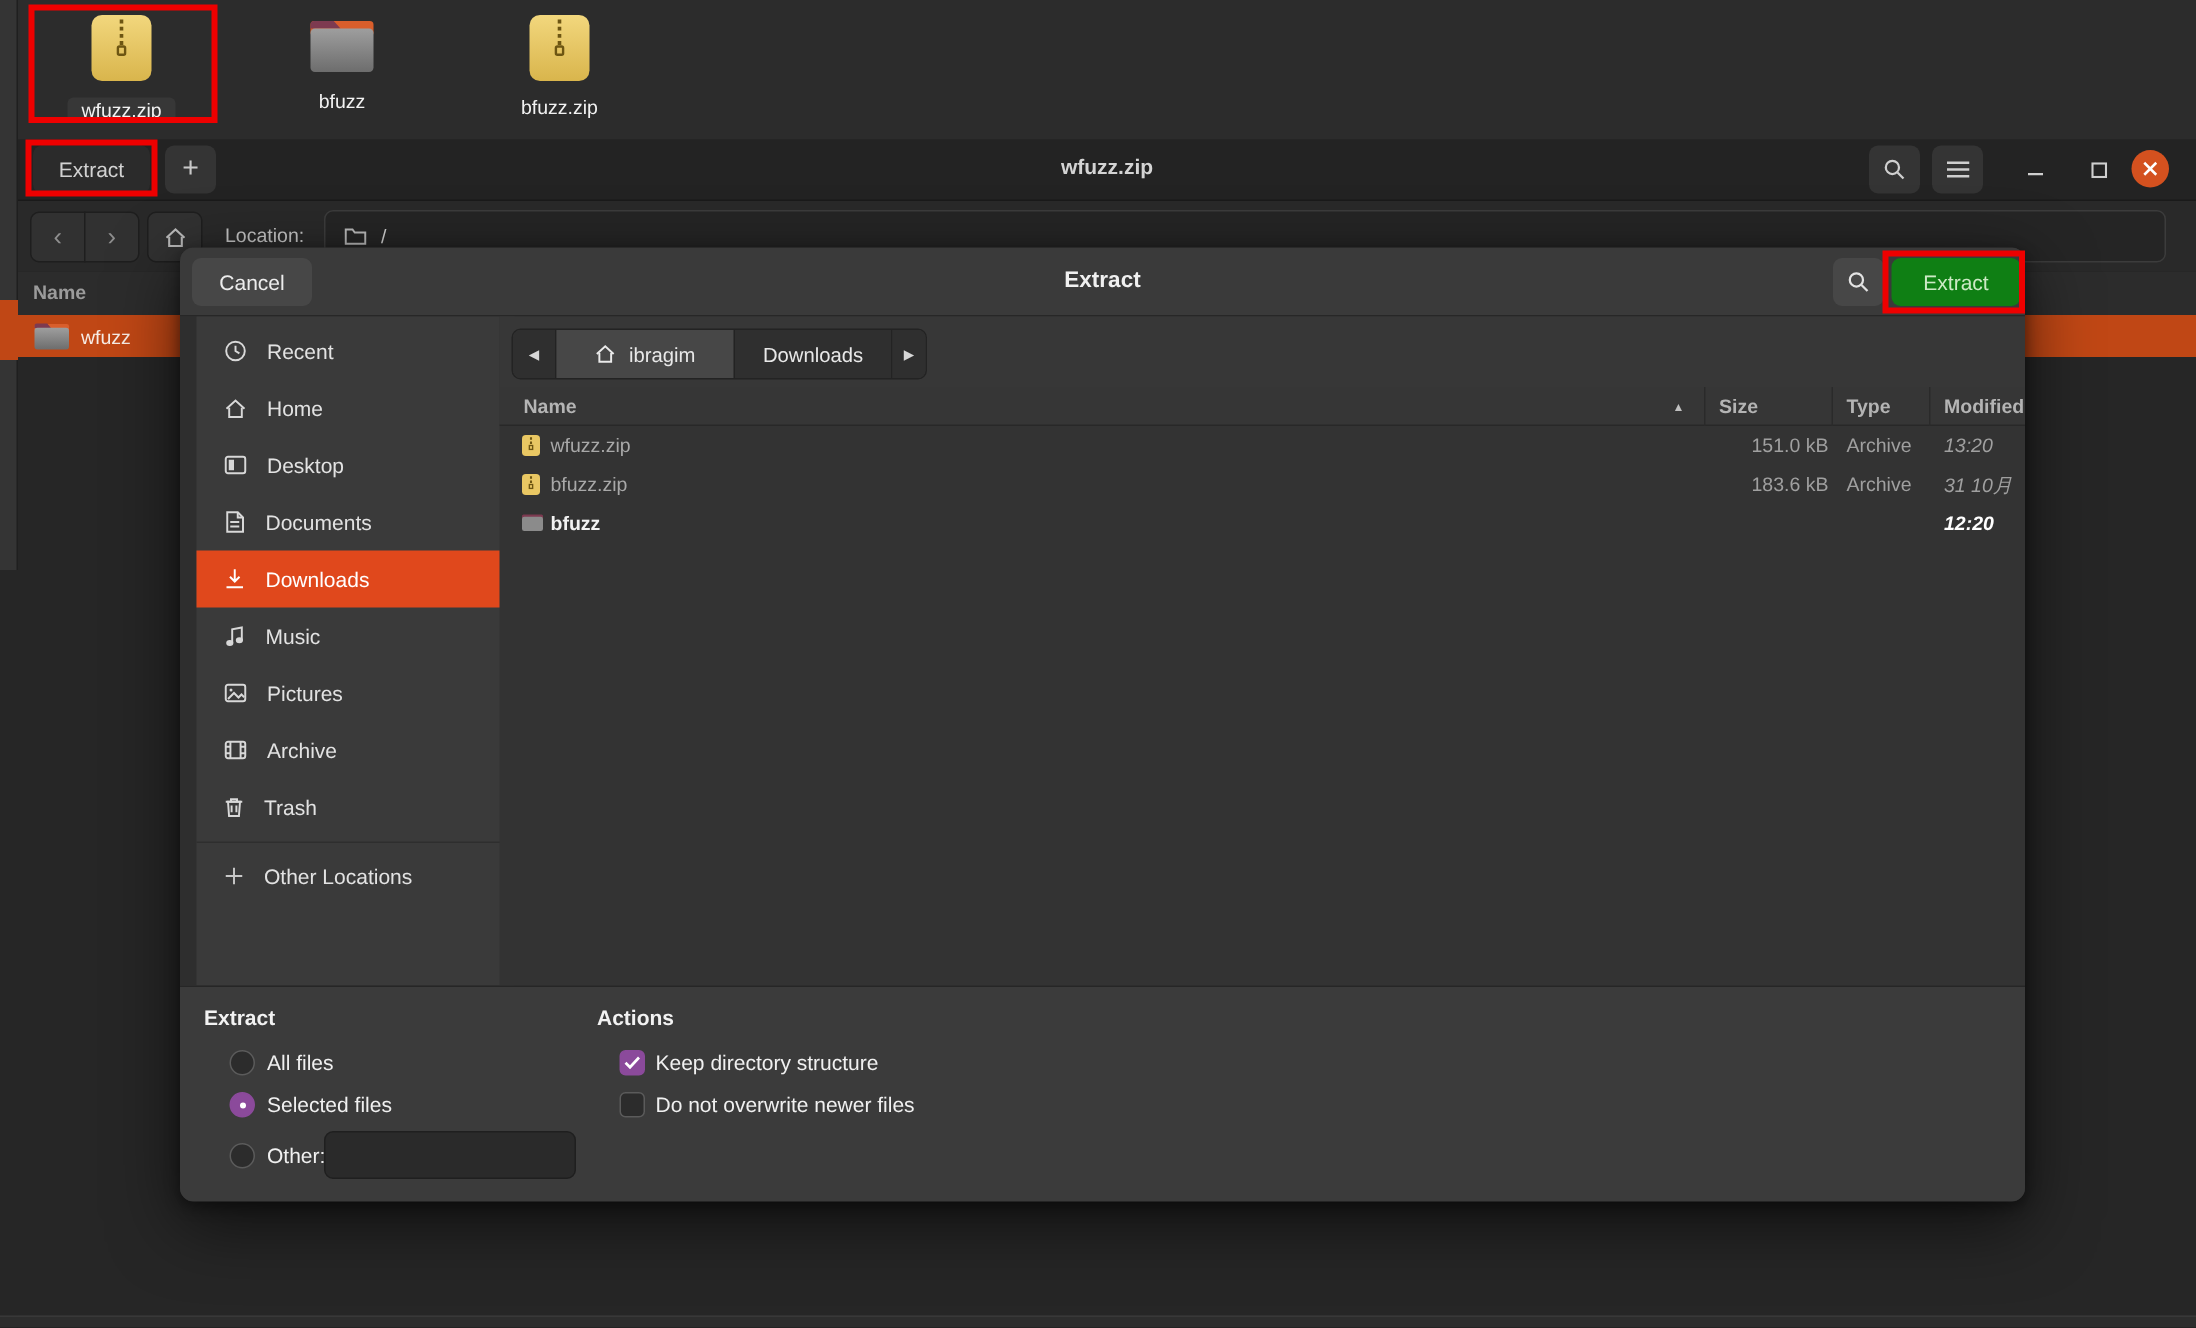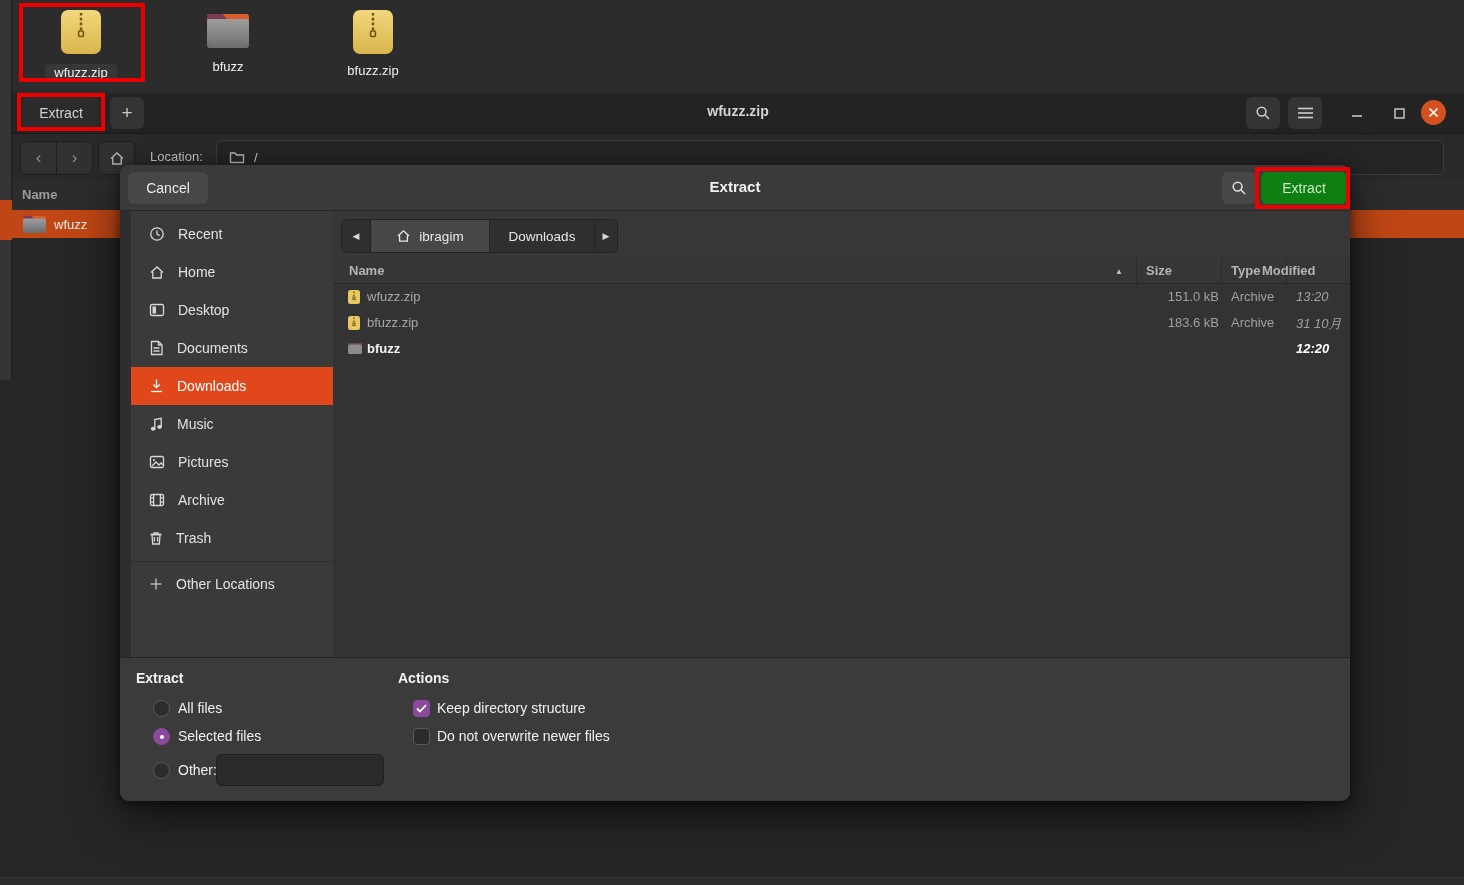--- a/index.html
+++ b/index.html
@@ -378,21 +378,21 @@
       </div>
 
       <div id="list-header" class="abs">
         <span class="col" style="left:16px;">Name</span>
         <span class="col" style="left:782px;font-size:8px;top:9px;color:#c0c0c0;">▲</span>
         <div class="vsep" style="left:803px;"></div>
         <span class="col" style="left:813px;">Size</span>
         <div class="vsep" style="left:888px;"></div>
         <span class="col" style="left:898px;">Type</span>
         <div class="vsep" style="left:953px;"></div>
-        <span class="col" style="left:929px;">Modified</span>
+        <span class="col" style="left:963px;">Modified</span>
       </div>
 
       <div class="frow" style="top:73px;">
         <span class="fic ico">
           <svg width="14" height="16" viewBox="0 0 14 16">
             <rect x="1" y="1" width="12" height="14" rx="2.5" fill="#e9c763"></rect>
             <line x1="7" y1="2.5" x2="7" y2="8" stroke="#6d5512" stroke-width="1.4" stroke-dasharray="1.6 1.3"></line>
             <rect x="5.9" y="8" width="2.2" height="2.6" fill="none" stroke="#6d5512" stroke-width="0.9"></rect>
             </svg>
         </span>

